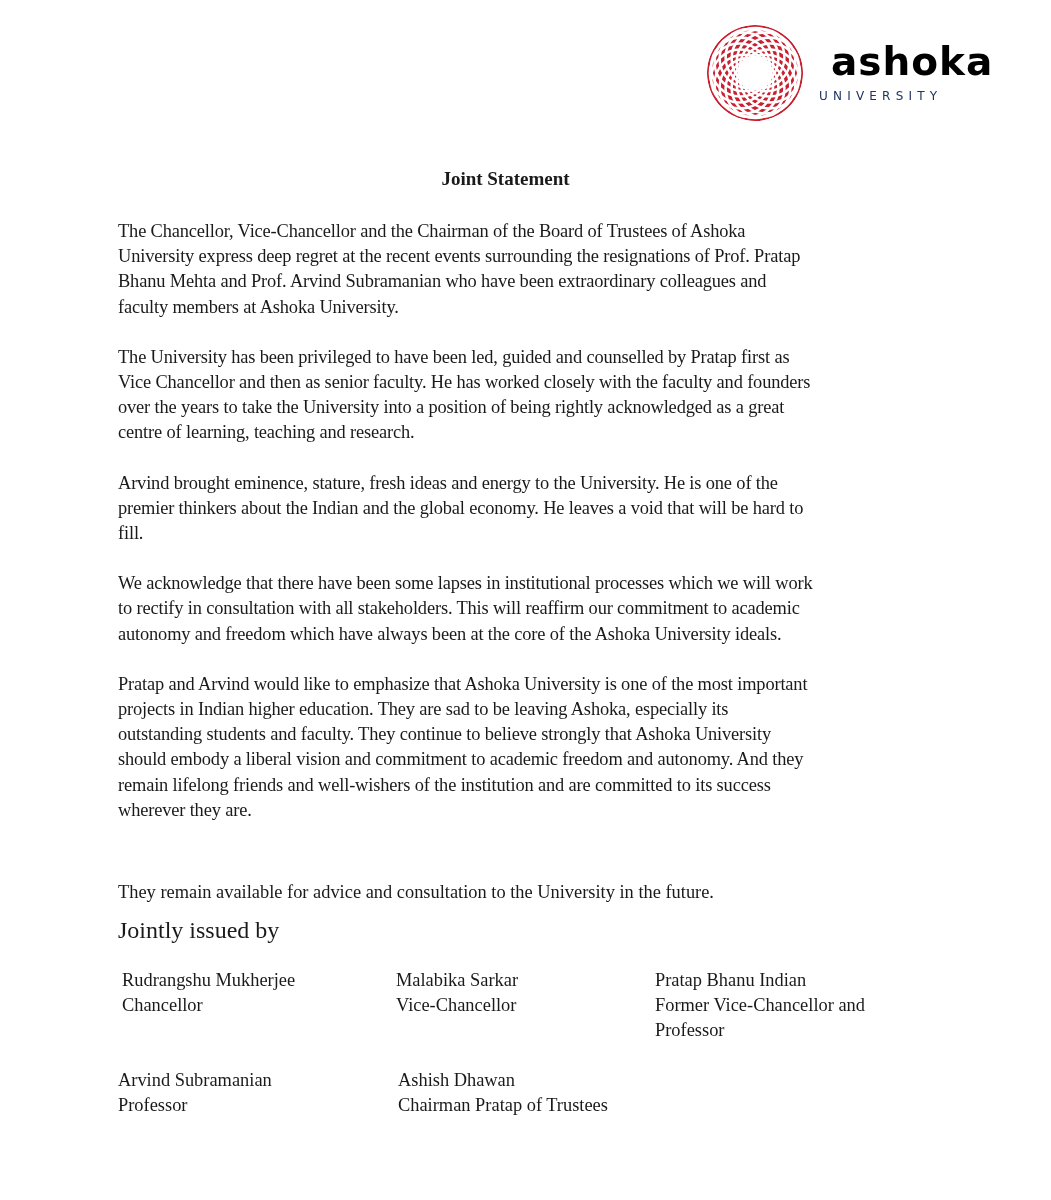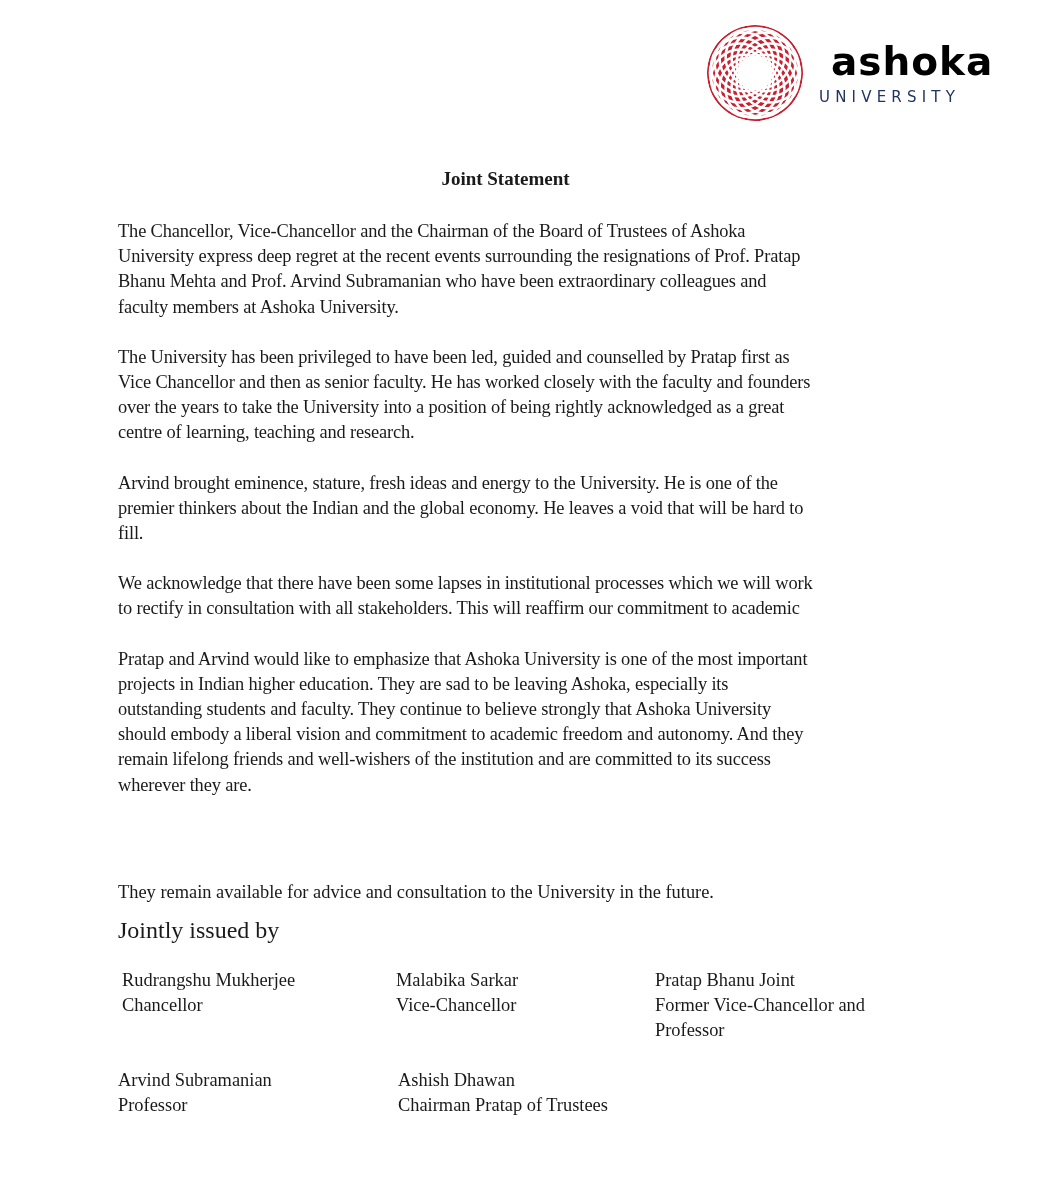--- a/index.html
+++ b/index.html
@@ -48,21 +48,21 @@
       line-height: 1;
       text-transform: lowercase;
       margin-left: 15px;
     }
     .logo-sub {
       position: absolute;
       left: 113px;
       top: 66px;
       font-family: "DejaVu Sans", "Liberation Sans", sans-serif;
       color: #1f3461;
-      font-size: 15px;
+      font-size: 12px;
       letter-spacing: 5.2px;
       line-height: 1;
     }
 
     
     .title {
       position: absolute;
       left: 0;
       width: 1011px;
       top: 167px;
@@ -179,20 +179,21 @@
       <span class="ln">centre of learning, teaching and research.</span>
     </p>
     <p class="para">
       <span class="ln">Arvind brought eminence, stature, fresh ideas and energy to the University. He is one of the</span>
       <span class="ln">premier thinkers about the Indian and the global economy. He leaves a void that will be hard to</span>
       <span class="ln">fill.</span>
     </p>
     <p class="para">
       <span class="ln">We acknowledge that there have been some lapses in institutional processes which we will work</span>
       <span class="ln">to rectify in consultation with all stakeholders. This will reaffirm our commitment to academic</span>
+      <span class="ln">autonomy and freedom which have always been at the core of the Ashoka University ideals.</span>
     </p>
     <p class="para">
       <span class="ln">Pratap and Arvind would like to emphasize that Ashoka University is one of the most important</span>
       <span class="ln">projects in Indian higher education. They are sad to be leaving Ashoka, especially its</span>
       <span class="ln">outstanding students and faculty. They continue to believe strongly that Ashoka University</span>
       <span class="ln">should embody a liberal vision and commitment to academic freedom and autonomy. And they</span>
       <span class="ln">remain lifelong friends and well-wishers of the institution and are committed to its success</span>
       <span class="ln">wherever they are.</span>
     </p>
   </div>
@@ -203,21 +204,21 @@
 
   <div class="sig sig1">
     <span>Rudrangshu Mukherjee</span>
     <span>Chancellor</span>
   </div>
   <div class="sig sig2">
     <span>Malabika Sarkar</span>
     <span>Vice-Chancellor</span>
   </div>
   <div class="sig sig3">
-    <span>Pratap Bhanu Joint</span>
+    <span>Pratap Bhanu Indian</span>
     <span>Former Vice-Chancellor and</span>
     <span>Professor</span>
   </div>
   <div class="sig sig4">
     <span>Arvind Subramanian</span>
     <span>Professor</span>
   </div>
   <div class="sig sig5">
     <span>Ashish Dhawan</span>
     <span>Chairman Pratap of Trustees</span>

